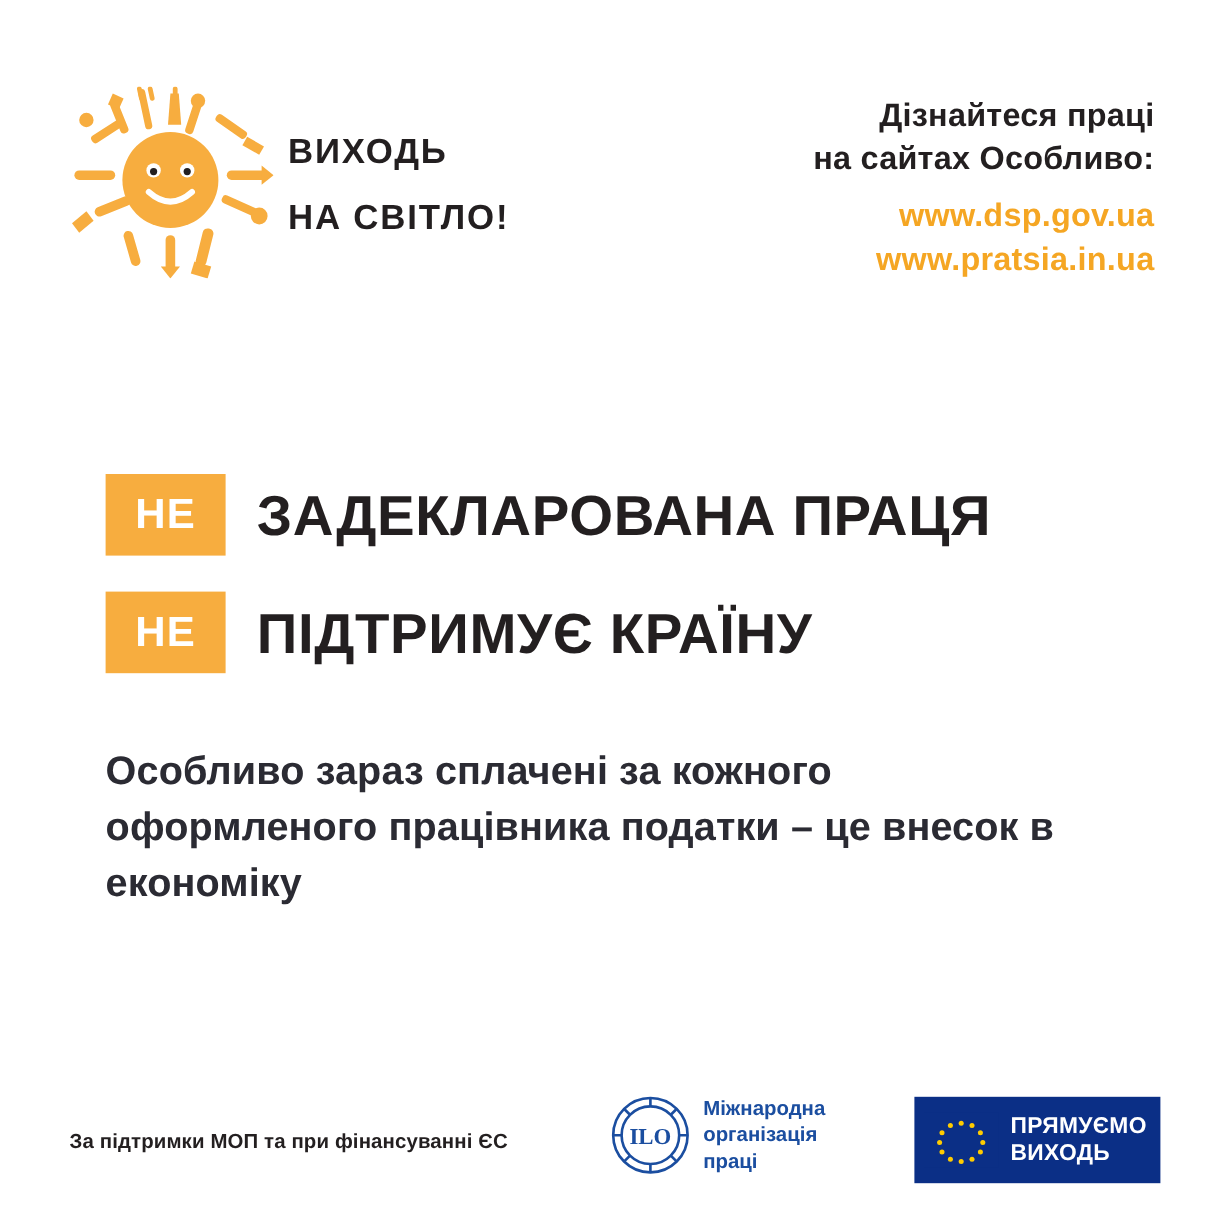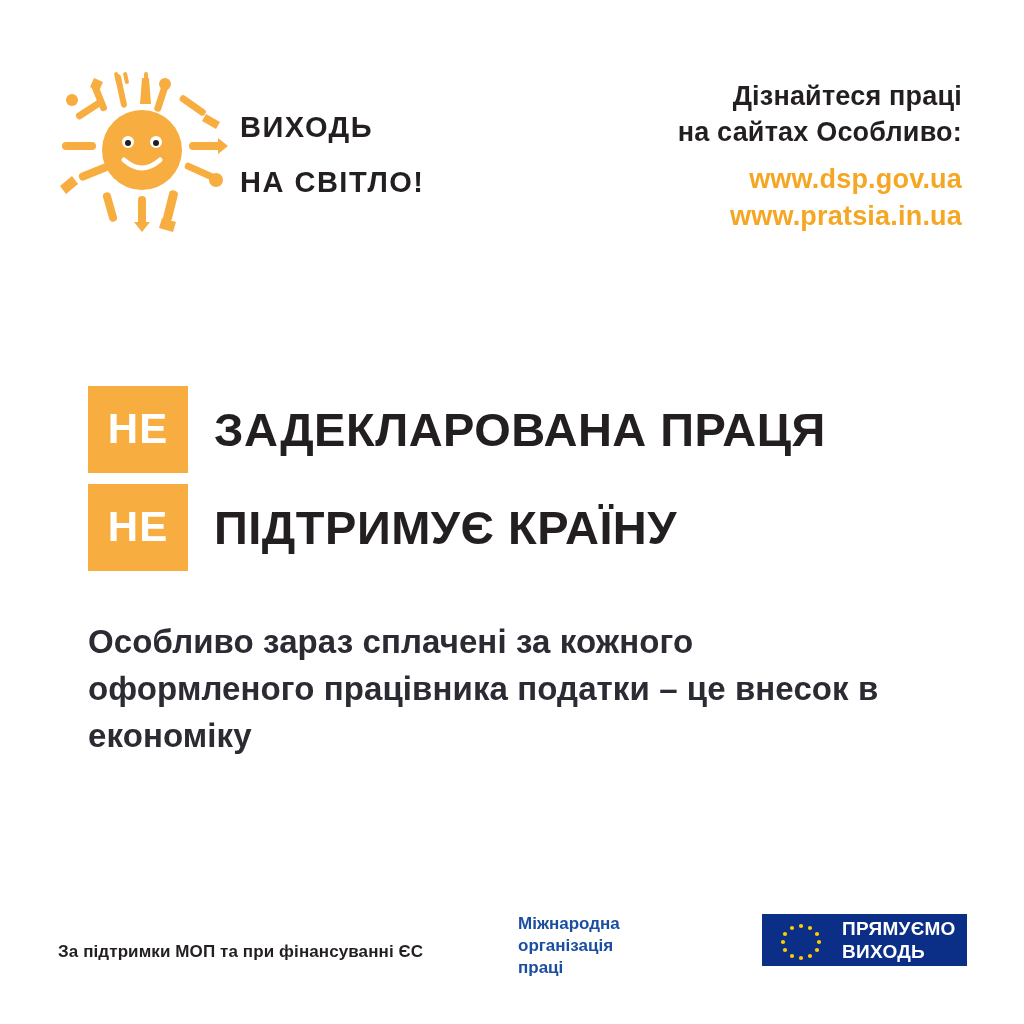--- a/index.html
+++ b/index.html
@@ -93,25 +93,25 @@
 
   .headline-row {
     display: flex;
     align-items: center;
     height: 74px;
     margin-bottom: 24px;
   }
   .ne-badge {
     background: #F7AD3F;
     color: #ffffff;
-    font-size: 42px;
+    font-size: 35px;
     font-weight: bold;
     letter-spacing: 1px;
     width: 100px;
-    height: 87px;
+    height: 68px;
     display: flex;
     align-items: center;
     justify-content: center;
     box-sizing: border-box;
     flex: 0 0 auto;
   }
   .headline-text {
     font-size: 47px;
     font-weight: bold;
     letter-spacing: 0.5px;
@@ -169,21 +169,21 @@
     font-weight: bold;
     color: #1b4ea0;
     line-height: 22px;
   }
 
   .eu-block {
     position: absolute;
     left: 762px;
     top: 8px;
     width: 205px;
-    height: 52px;
+    height: 72px;
     background: #0b2f86;
     display: flex;
     align-items: center;
     box-sizing: border-box;
     padding-left: 8px;
   }
   .eu-flag {
     width: 62px;
     height: 46px;
     flex: 0 0 auto;
@@ -277,20 +277,41 @@
   </div>
 
   <div class="subtext">Особливо зараз сплачені за кожного оформленого працівника податки – це внесок в економіку</div>
 </div>
 
 <div class="footer">
 
   <div class="footer-note">За підтримки МОП та при фінансуванні ЄС</div>
 
   <div class="ilo-block">
+    <div class="ilo-mark">
+      <svg viewBox="0 0 68 68" width="68" height="68" aria-hidden="true">
+        <g stroke="#1b4ea0" stroke-width="2.2" fill="none">
+          <circle cx="34" cy="34" r="31"></circle>
+          <circle cx="34" cy="34" r="24"></circle>
+          <g>
+            <line x1="34" y1="3" x2="34" y2="10"></line>
+            <line x1="34" y1="58" x2="34" y2="65"></line>
+            <line x1="3" y1="34" x2="10" y2="34"></line>
+            <line x1="58" y1="34" x2="65" y2="34"></line>
+            <line x1="12" y1="12" x2="17" y2="17"></line>
+            <line x1="51" y1="51" x2="56" y2="56"></line>
+            <line x1="56" y1="12" x2="51" y2="17"></line>
+            <line x1="17" y1="51" x2="12" y2="56"></line>
+          </g>
+        </g>
+        <g fill="#1b4ea0" font-family="'Liberation Serif', serif" font-size="19" font-weight="bold">
+          <text x="34" y="41" text-anchor="middle">ILO</text>
+        </g>
+      </svg>
+    </div>
     <div class="ilo-text">
       <div>Міжнародна</div>
       <div>організація</div>
       <div>праці</div>
     </div>
   </div>
 
   <div class="eu-block">
     <div class="eu-flag">
       <svg viewBox="0 0 62 46" width="62" height="46" aria-hidden="true">

